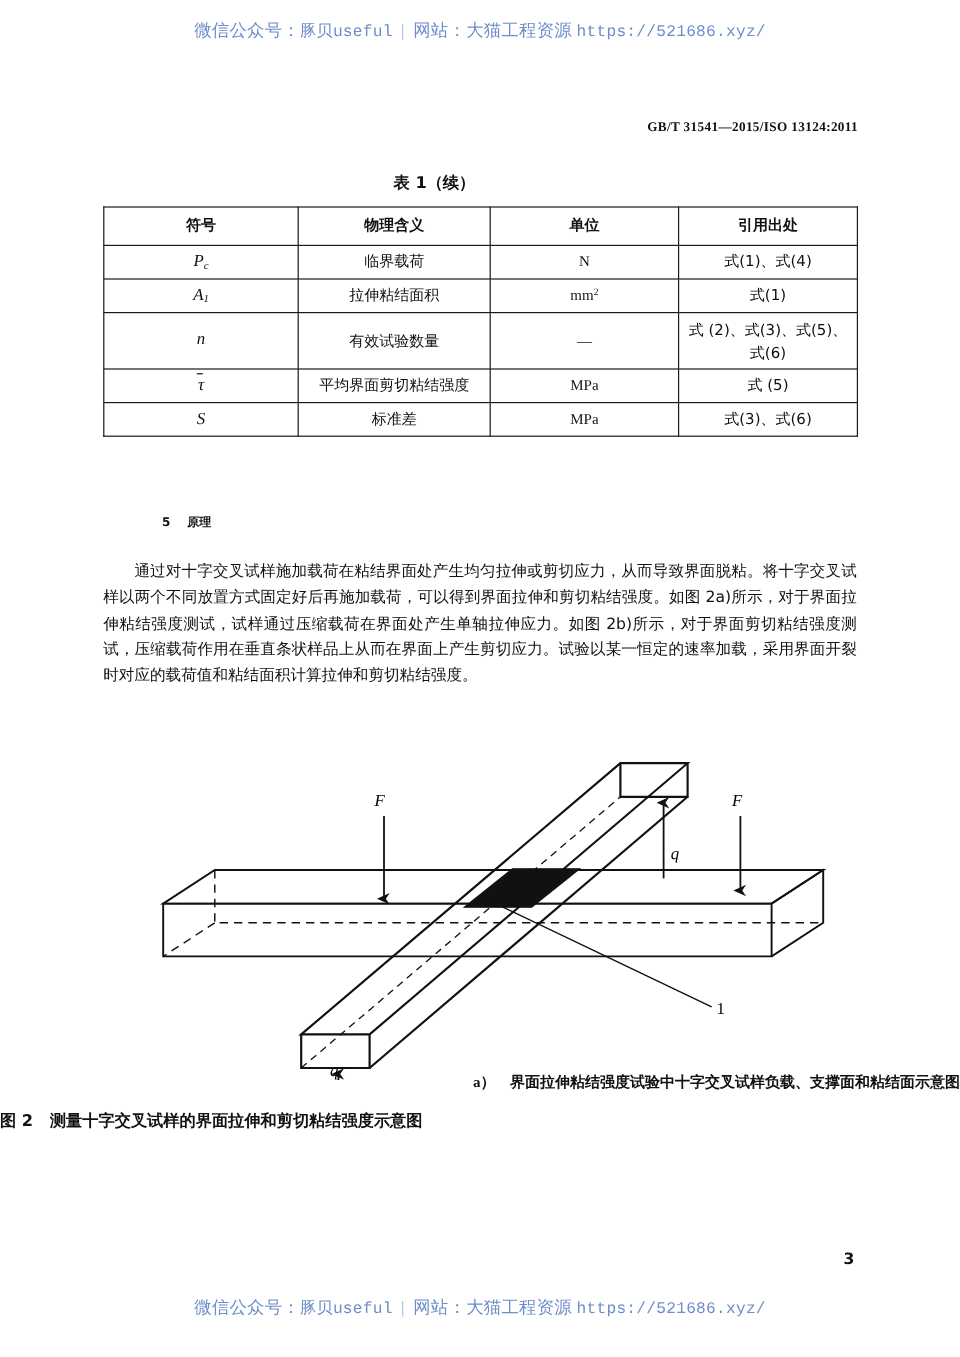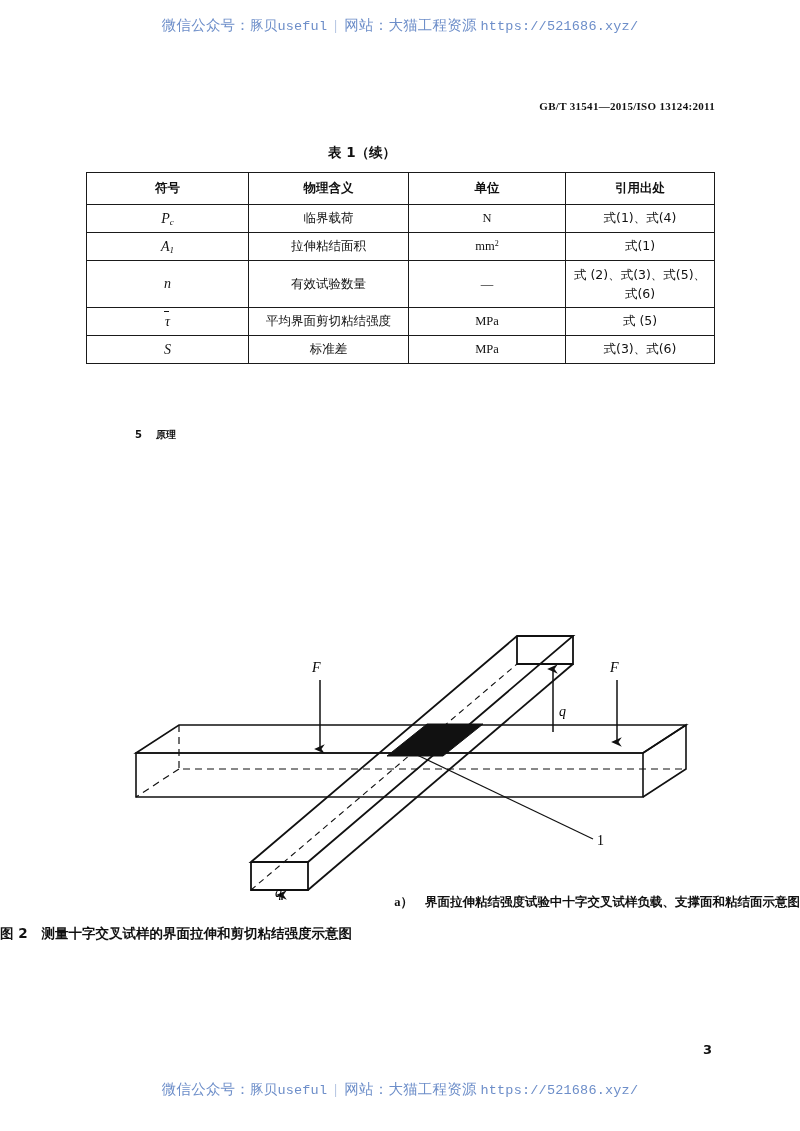--- a/index.html
+++ b/index.html
@@ -279,20 +279,21 @@
           <td><span class="cell-lat">MPa</span></td>
           <td><span class="cell-cn">式(3)、式(6)</span></td>
         </tr>
       </tbody>
   </table>
 
   <div class="sec-head">
     <span class="num">5</span><span>原理</span>
   </div>
 
+  <div class="body-par">通过对十字交叉试样施加载荷在粘结界面处产生均匀拉伸或剪切应力，从而导致界面脱粘。将十字交叉试样以两个不同放置方式固定好后再施加载荷，可以得到界面拉伸和剪切粘结强度。如图 2a)所示，对于界面拉伸粘结强度测试，试样通过压缩载荷在界面处产生单轴拉伸应力。如图 2b)所示，对于界面剪切粘结强度测试，压缩载荷作用在垂直条状样品上从而在界面上产生剪切应力。试验以某一恒定的速率加载，采用界面开裂时对应的载荷值和粘结面积计算拉伸和剪切粘结强度。</div>
 
   <div class="figure-wrap">
     <svg width="628" height="300" viewBox="0 0 628 300">
       <defs>
         <marker id="arrHead" markerWidth="9" markerHeight="9" refX="4.3" refY="4.3" orient="auto">
           <path d="M1.1,1.1 L4.3,8.2 L7.5,1.1 L4.3,3.3 Z" fill="#111"></path>
         </marker>
         <marker id="arrHeadUp" markerWidth="9" markerHeight="9" refX="4.3" refY="4.3" orient="auto">
           <path d="M1.1,7.5 L4.3,0.4 L7.5,7.5 L4.3,5.3 Z" fill="#111"></path>
         </marker>

